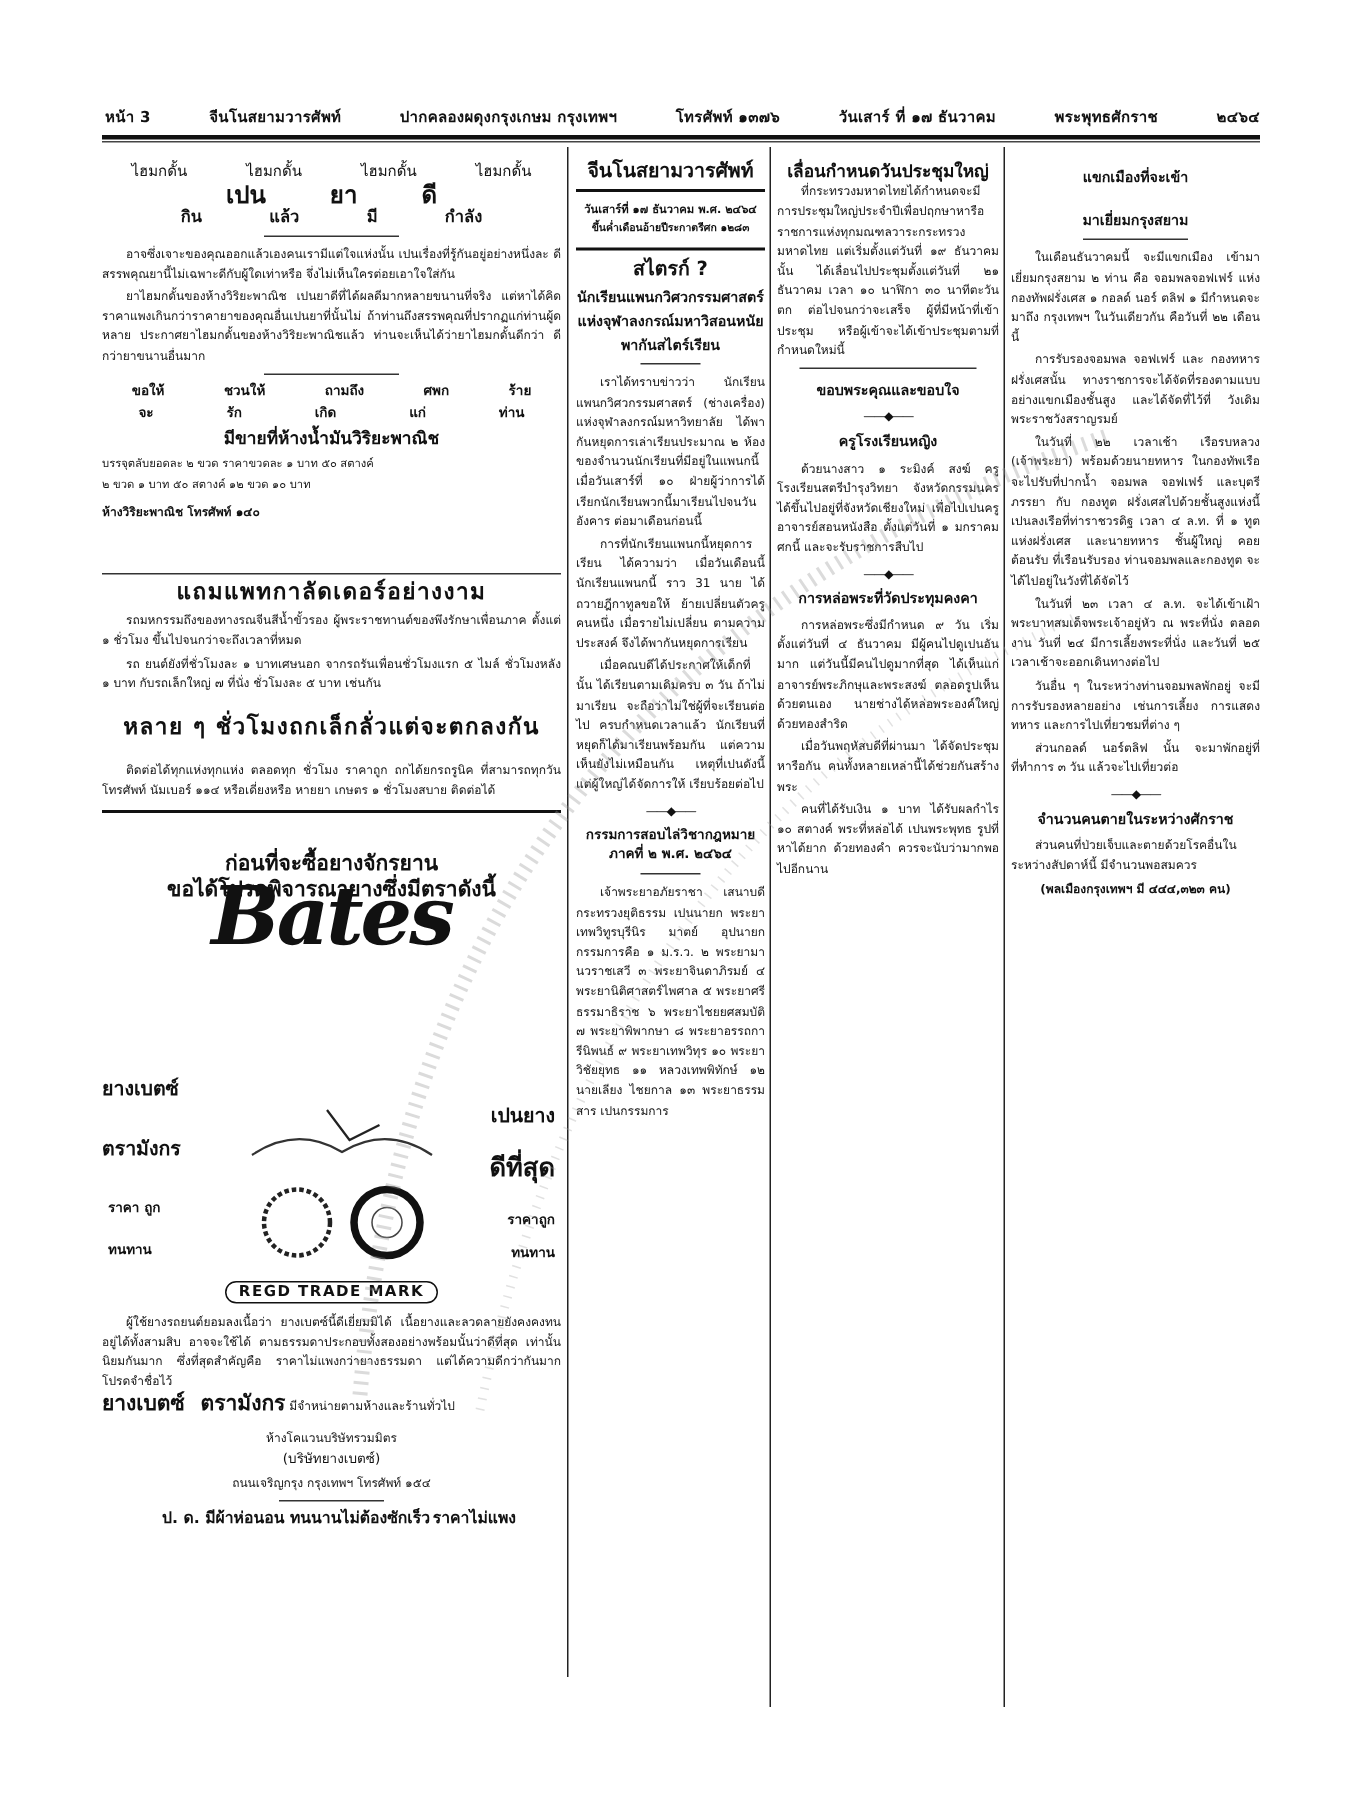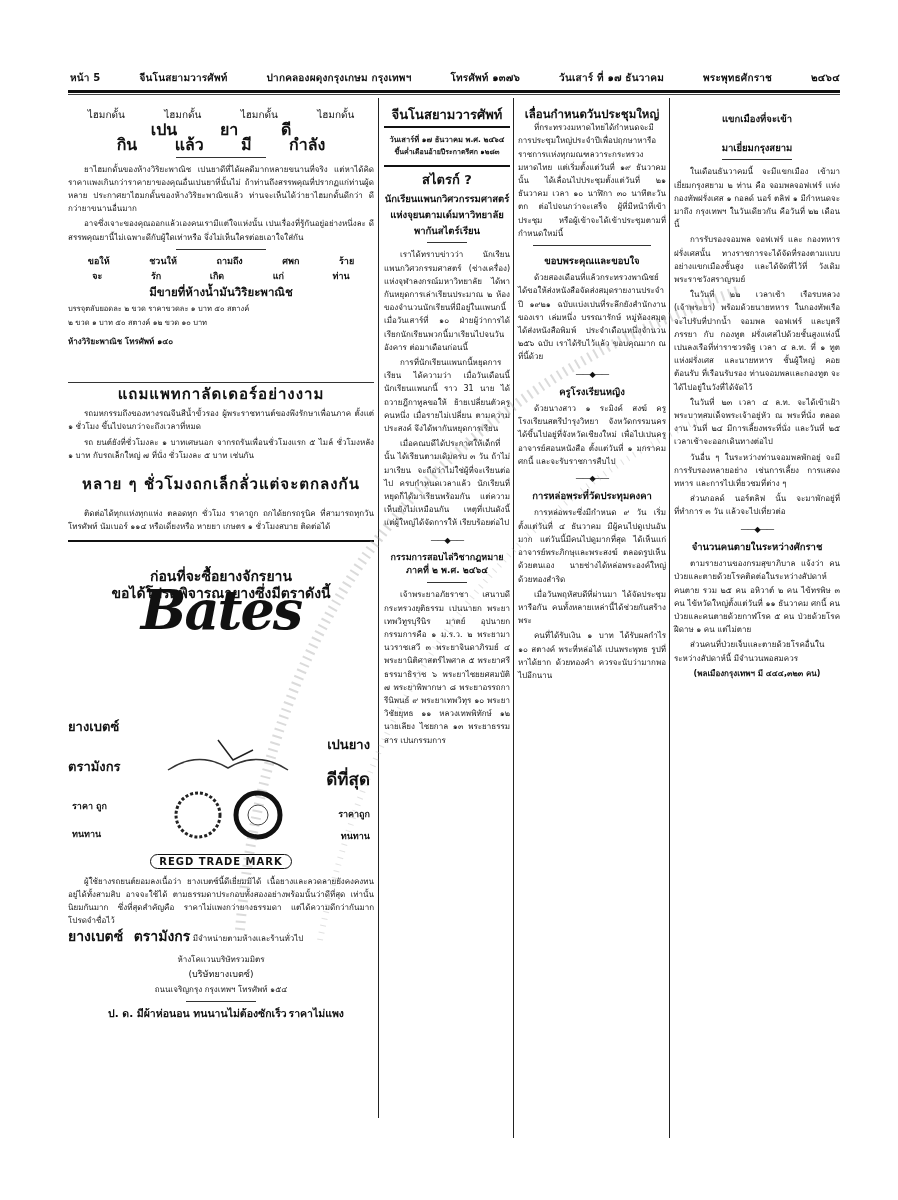--- a/index.html
+++ b/index.html
@@ -31,21 +31,21 @@
   .tm { display:inline-block; border:1.5px solid #111; border-radius:10px; padding:0 8px;
         font-size:10px; font-weight:bold; letter-spacing:1px; }
   .ad-side { position:absolute; font-weight:bold; }
   .noise { position:absolute; pointer-events:none; opacity:0.35; }
   .masthead { font-size:13px; font-weight:bold; text-align:center; }
 </style>
 </head>
 <body>
 
 <div class="abs header">
-  <span>หน้า 5</span>
+  <span>หน้า 3</span>
   <span>จีนโนสยามวารศัพท์</span>
   <span>ปากคลองผดุงกรุงเกษม กรุงเทพฯ</span>
   <span>โทรศัพท์ ๑๓๗๖</span>
   <span>วันเสาร์ ที่ ๑๗ ธันวาคม</span>
   <span>พระพุทธศักราช</span>
   <span>๒๔๖๔</span>
 </div>
 <div class="abs header-rule"></div>
 <div class="abs header-rule2"></div>
 
@@ -59,29 +59,29 @@
       <span>ไฮมกดั้น</span>
       <span>ไฮมกดั้น</span>
       <span>ไฮมกดั้น</span>
       <span>ไฮมกดั้น</span>
     </div>
     <div class="tag-row" style="font-size:16px; justify-content:space-evenly; margin:2px 40px;">
       <span>เปน</span>
       <span>ยา</span>
       <span>ดี</span>
     </div>
-    <div class="tag-row" style="font-size:16px; margin:2px 30px 0 30px;">
+    <div class="tag-row" style="font-size:11px; margin:2px 30px 0 30px;">
       <span>กิน</span>
       <span>แล้ว</span>
       <span>มี</span>
       <span>กำลัง</span>
     </div>
     <div class="rule" style="width:90px;"></div>
+    <p>อาจซึ่งเจาะของคุณออกแล้วเองคนเรามีแต่ใจแห่งนั้น เปนเรื่องที่รู้กันอยู่อย่างหนึ่งละ ดีสรรพคุณยานี้ไม่เฉพาะดีกับผู้ใดเท่าหรือ จึ่งไม่เห็นใครต่อยเอาใจใส่กัน</p>
     <p>ยาไฮมกดั้นของห้างวิริยะพาณิช เปนยาดีที่ได้ผลดีมากหลายขนานที่จริง แต่หาได้คิดราคาแพงเกินกว่าราคายาของคุณอื่นเปนยาที่นั้นไม่ ถ้าท่านถึงสรรพคุณที่ปรากฏแก่ท่านผู้ดหลาย ประกาศยาไฮมกดั้นของห้างวิริยะพาณิชแล้ว ท่านจะเห็นได้ว่ายาไฮมกดั้นดีกว่า ดีกว่ายาขนานอื่นมาก</p>
-    <p>อาจซึ่งเจาะของคุณออกแล้วเองคนเรามีแต่ใจแห่งนั้น เปนเรื่องที่รู้กันอยู่อย่างหนึ่งละ ดีสรรพคุณยานี้ไม่เฉพาะดีกับผู้ใดเท่าหรือ จึ่งไม่เห็นใครต่อยเอาใจใส่กัน</p>
     <div class="rule" style="width:90px;"></div>
     <div class="tag-row">
       <span>ขอให้</span>
       <span>ชวนให้</span>
       <span>ถามถึง</span>
       <span>ศพก</span>
       <span>ร้าย</span>
     </div>
     <div class="tag-row">
       <span>จะ</span>
@@ -148,38 +148,37 @@
 </div>
 
 <div class="col c2">
   <div class="masthead" style="margin-top:8px;">จีนโนสยามวารศัพท์</div>
   <div class="rule thick"></div>
   <div class="center" style="font-size:7.5px; font-weight:bold;">วันเสาร์ที่ ๑๗ ธันวาคม พ.ศ. ๒๔๖๔</div>
   <div class="center" style="font-size:7px; font-weight:bold;">ขึ้นค่ำเดือนอ้ายปีระกาตรีศก ๑๒๘๓</div>
   <div class="rule thick"></div>
   <div class="h-mid" style="font-size:13px; margin:6px 0;">สไตรก์ ?</div>
   <div class="h-sm" style="margin:3px 0;">นักเรียนแพนกวิศวกรรมศาสตร์</div>
-  <div class="h-sm" style="margin:3px 0;">แห่งจุยนตามเด์มหาวิทยาลัย</div>
+  <div class="h-sm" style="margin:3px 0;">แห่งจุฬาลงกรณ์มหาวิสอนหนัย</div>
   <div class="h-sm" style="margin:3px 0;">พากันสไตร์เรียน</div>
   <div class="rule" style="width:40px;"></div>
   <p>เราได้ทราบข่าวว่า นักเรียนแพนกวิศวกรรมศาสตร์ (ช่างเครื่อง) แห่งจุฬาลงกรณ์มหาวิทยาลัย ได้พากันหยุดการเล่าเรียนประมาณ ๒ ห้องของจำนวนนักเรียนที่มีอยู่ในแพนกนี้ เมื่อวันเสาร์ที่ ๑๐ ฝ่ายผู้ว่าการได้เรียกนักเรียนพวกนี้มาเรียนไปจนวันอังคาร ต่อมาเดือนก่อนนี้</p>
   <p>การที่นักเรียนแพนกนี้หยุดการเรียน ได้ความว่า เมื่อวันเดือนนี้นักเรียนแพนกนี้ ราว 31 นาย ได้ถวายฎีกาทูลขอให้ ย้ายเปลี่ยนตัวครูคนหนึ่ง เมื่อรายไม่เปลี่ยน ตามความประสงค์ จึงได้พากันหยุดการเรียน</p>
   <p>เมื่อคณบดีได้ประกาศให้เด็กที่นั้น ได้เรียนตามเดิมครบ ๓ วัน ถ้าไม่มาเรียน จะถือว่าไม่ใช่ผู้ที่จะเรียนต่อไป ครบกำหนดเวลาแล้ว นักเรียนที่หยุดก็ได้มาเรียนพร้อมกัน แต่ความเห็นยังไม่เหมือนกัน เหตุที่เปนดังนี้ แต่ผู้ใหญ่ได้จัดการให้ เรียบร้อยต่อไป</p>
   <div class="ornament">——◆——</div>
   <div class="h-sm" style="font-size:9px; margin:3px 0;">กรรมการสอบไล่วิชากฎหมาย ภาคที่ ๒ พ.ศ. ๒๔๖๔</div>
   <div class="rule" style="width:40px;"></div>
   <p>เจ้าพระยาอภัยราชา เสนาบดีกระทรวงยุติธรรม เปนนายก พระยาเทพวิทูรบุรีนิร มาตย์ อุปนายก กรรมการคือ ๑ ม.ร.ว. ๒ พระยามานวราชเสวี ๓ พระยาจินดาภิรมย์ ๔ พระยานิติศาสตร์ไพศาล ๕ พระยาศรีธรรมาธิราช ๖ พระยาไชยยศสมบัติ ๗ พระยาพิพากษา ๘ พระยาอรรถการีนิพนธ์ ๙ พระยาเทพวิทุร ๑๐ พระยาวิชัยยุทธ ๑๑ หลวงเทพพิทักษ์ ๑๒ นายเลียง ไชยกาล ๑๓ พระยาธรรมสาร เปนกรรมการ</p>
 </div>
 
 <div class="col c3">
   <div class="h-mid" style="margin-top:8px;">เลื่อนกำหนดวันประชุมใหญ่</div>
   <p>ที่กระทรวงมหาดไทยได้กำหนดจะมีการประชุมใหญ่ประจำปีเพื่อปฤกษาหารือราชการแห่งทุกมณฑลวาระกระทรวงมหาดไทย แต่เริ่มตั้งแต่วันที่ ๑๙ ธันวาคม นั้น ได้เลื่อนไปประชุมตั้งแต่วันที่ ๒๑ ธันวาคม เวลา ๑๐ นาฬิกา ๓๐ นาทีตะวันตก ต่อไปจนกว่าจะเสร็จ ผู้ที่มีหน้าที่เข้าประชุม หรือผู้เข้าจะได้เข้าประชุมตามที่กำหนดใหม่นี้</p>
   <div class="rule" style="width:80%;"></div>
   <div class="h-sm" style="margin:8px 0 4px;">ขอบพระคุณและขอบใจ</div>
-  <p>ด้วยสองเดือนที่แล้วกระทรวงพาณิชย์ได้ขอให้ส่งหนังสือจัดส่งสมุดรายงานประจำปี ๑๙๒๑ ฉบับแบ่งเปนที่ระลึกยังสำนักงานของเรา เล่มหนึ่ง บรรณารักษ์ หมู่ห้องสมุดได้ส่งหนังสือพิมพ์ ประจำเดือนหนึ่งจำนวน ๒๕๖ ฉบับ เราได้รับไว้แล้ว ขอบคุณมาก ณ ที่นี้ด้วย</p>
   <div class="ornament">——◆——</div>
   <div class="h-sm" style="margin:4px 0;">ครูโรงเรียนหญิง</div>
   <p>ด้วยนางสาว ๑ ระมิงค์ สงฆ์ ครูโรงเรียนสตรีบำรุงวิทยา จังหวัดกรรมนครได้ขึ้นไปอยู่ที่จังหวัดเชียงใหม่ เพื่อไปเปนครูอาจารย์สอนหนังสือ ตั้งแต่วันที่ ๑ มกราคม ศกนี้ และจะรับราชการสืบไป</p>
   <div class="ornament">——◆——</div>
   <div class="h-sm" style="margin:4px 0;">การหล่อพระที่วัดประทุมคงคา</div>
   <p>การหล่อพระซึ่งมีกำหนด ๙ วัน เริ่มตั้งแต่วันที่ ๔ ธันวาคม มีผู้คนไปดูเปนอันมาก แต่วันนี้มีคนไปดูมากที่สุด ได้เห็นแก่อาจารย์พระภิกษุและพระสงฆ์ ตลอดรูปเห็นด้วยตนเอง นายช่างได้หล่อพระองค์ใหญ่ด้วยทองสำริด</p>
   <p>เมื่อวันพฤหัสบดีที่ผ่านมา ได้จัดประชุมหารือกัน คนทั้งหลายเหล่านี้ได้ช่วยกันสร้างพระ</p>
   <p>คนที่ได้รับเงิน ๑ บาท ได้รับผลกำไร ๑๐ สตางค์ พระที่หล่อได้ เปนพระพุทธ รูปที่หาได้ยาก ด้วยทองคำ ควรจะนับว่ามากพอไปอีกนาน</p>
 </div>
 
@@ -188,21 +187,20 @@
   <div class="h-sm" style="margin-top:16px;">มาเยี่ยมกรุงสยาม</div>
   <div class="rule" style="width:70px;"></div>
   <p>ในเดือนธันวาคมนี้ จะมีแขกเมือง เข้ามาเยี่ยมกรุงสยาม ๒ ท่าน คือ จอมพลจอฟเฟร์ แห่งกองทัพฝรั่งเศส ๑ กอลด์ นอร์ ตลิฟ ๑ มีกำหนดจะมาถึง กรุงเทพฯ ในวันเดียวกัน คือวันที่ ๒๒ เดือนนี้</p>
   <p>การรับรองจอมพล จอฟเฟร์ และ กองทหารฝรั่งเศสนั้น ทางราชการจะได้จัดที่รองตามแบบอย่างแขกเมืองชั้นสูง และได้จัดที่ไว้ที่ วังเดิมพระราชวังสราญรมย์</p>
   <p>ในวันที่ ๒๒ เวลาเช้า เรือรบหลวง (เจ้าพระยา) พร้อมด้วยนายทหาร ในกองทัพเรือ จะไปรับที่ปากน้ำ จอมพล จอฟเฟร์ และบุตรีภรรยา กับ กองทูต ฝรั่งเศสไปด้วยชั้นสูงแห่งนี้ เปนลงเรือที่ท่าราชวรดิฐ เวลา ๔ ล.ท. ที่ ๑ ทูต แห่งฝรั่งเศส และนายทหาร ชั้นผู้ใหญ่ คอยต้อนรับ ที่เรือนรับรอง ท่านจอมพลและกองทูต จะได้ไปอยู่ในวังที่ได้จัดไว้</p>
   <p>ในวันที่ ๒๓ เวลา ๔ ล.ท. จะได้เข้าเฝ้าพระบาทสมเด็จพระเจ้าอยู่หัว ณ พระที่นั่ง ตลอดงาน วันที่ ๒๔ มีการเลี้ยงพระที่นั่ง และวันที่ ๒๕ เวลาเช้าจะออกเดินทางต่อไป</p>
   <p>วันอื่น ๆ ในระหว่างท่านจอมพลพักอยู่ จะมีการรับรองหลายอย่าง เช่นการเลี้ยง การแสดงทหาร และการไปเที่ยวชมที่ต่าง ๆ</p>
   <p>ส่วนกอลด์ นอร์ตลิฟ นั้น จะมาพักอยู่ที่ ที่ทำการ ๓ วัน แล้วจะไปเที่ยวต่อ</p>
   <div class="ornament">——◆——</div>
   <div class="h-sm" style="margin:4px 0;">จำนวนคนตายในระหว่างศักราช</div>
-  <p>ตามรายงานของกรมสุขาภิบาล แจ้งว่า คนป่วยและตายด้วยโรคติดต่อในระหว่างสัปดาห์ คนตาย รวม ๒๕ คน อหิวาต์ ๒ คน ไข้ทรพิษ ๓ คน ไข้หวัดใหญ่ตั้งแต่วันที่ ๑๑ ธันวาคม ศกนี้ คนป่วยและคนตายด้วยกาฬโรค ๕ คน ป่วยด้วยโรคฝีดาษ ๑ คน แต่ไม่ตาย</p>
   <p>ส่วนคนที่ป่วยเจ็บและตายด้วยโรคอื่นในระหว่างสัปดาห์นี้ มีจำนวนพอสมควร</p>
   <div class="center bold" style="font-size:8px; margin-top:2px;">(พลเมืองกรุงเทพฯ มี ๔๔๔,๓๒๓ คน)</div>
 </div>
 
 <svg class="noise" style="left:200px; top:250px;" width="560" height="700">
   <path d="M40 680 Q 80 200 540 40" stroke="#999" stroke-width="10" stroke-dasharray="2 5" fill="none"></path>
   <path d="M120 690 Q 200 300 520 160" stroke="#aaa" stroke-width="6" stroke-dasharray="1 6" fill="none"></path>
 </svg>
 
 </body></html>

